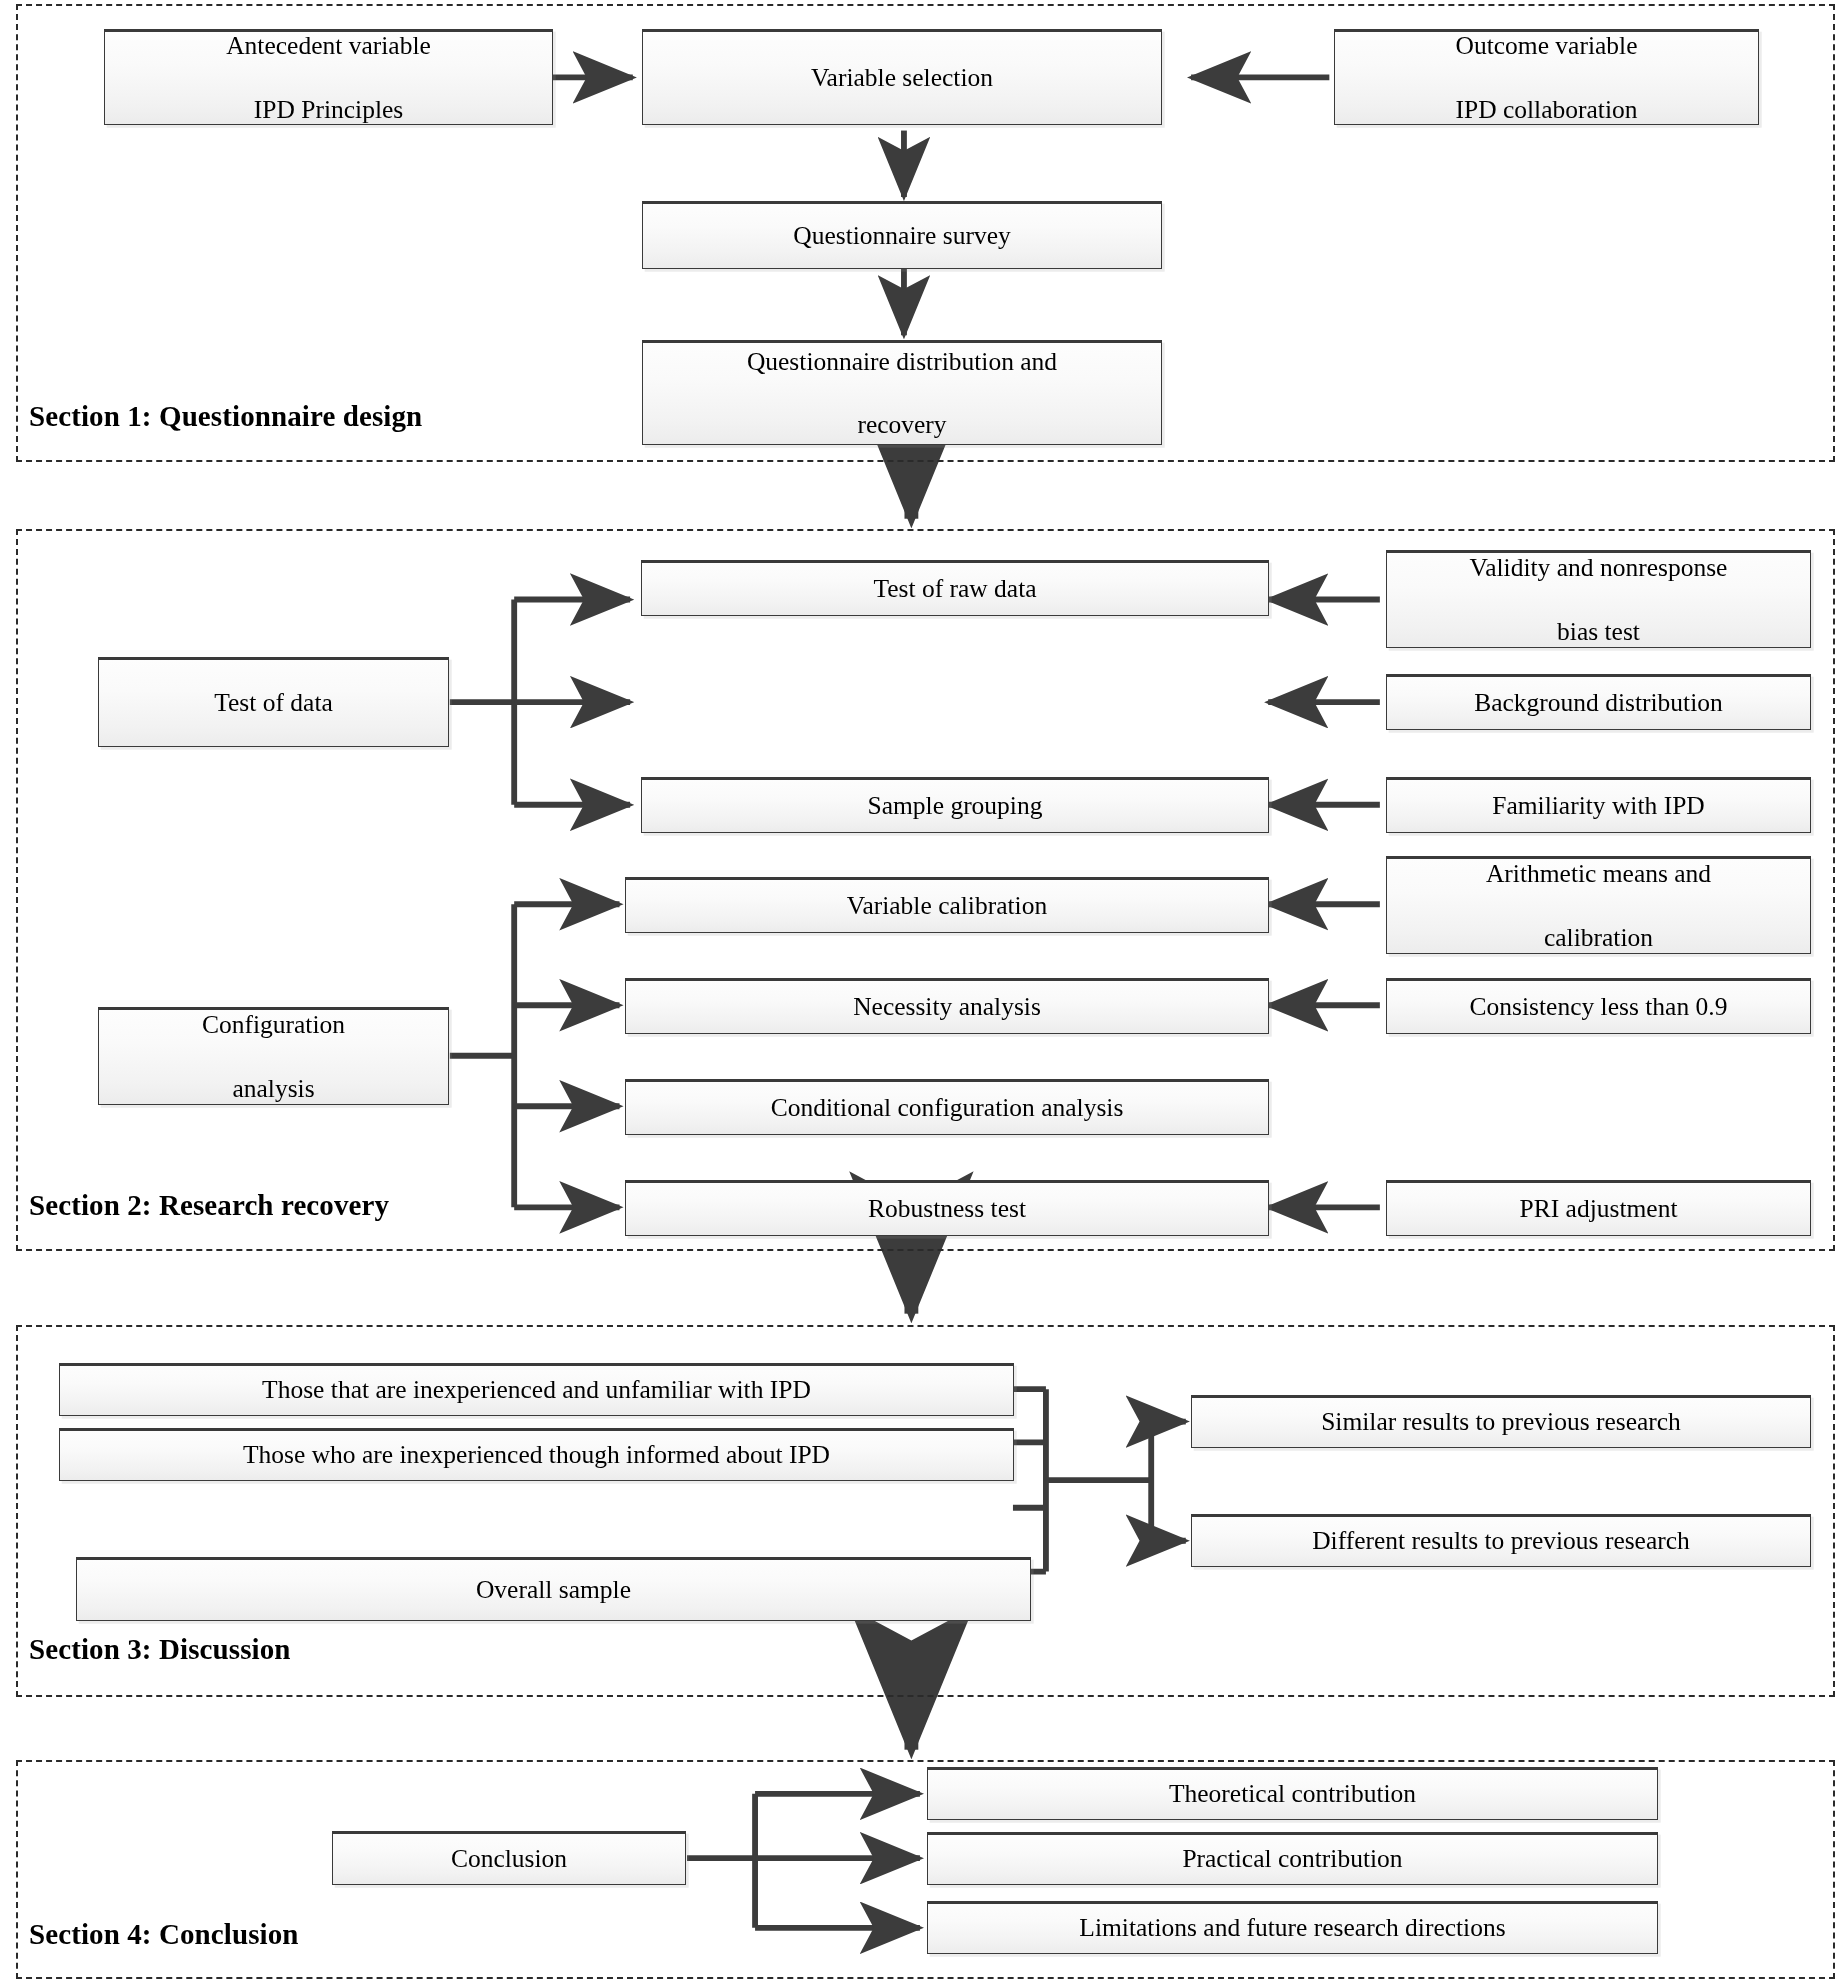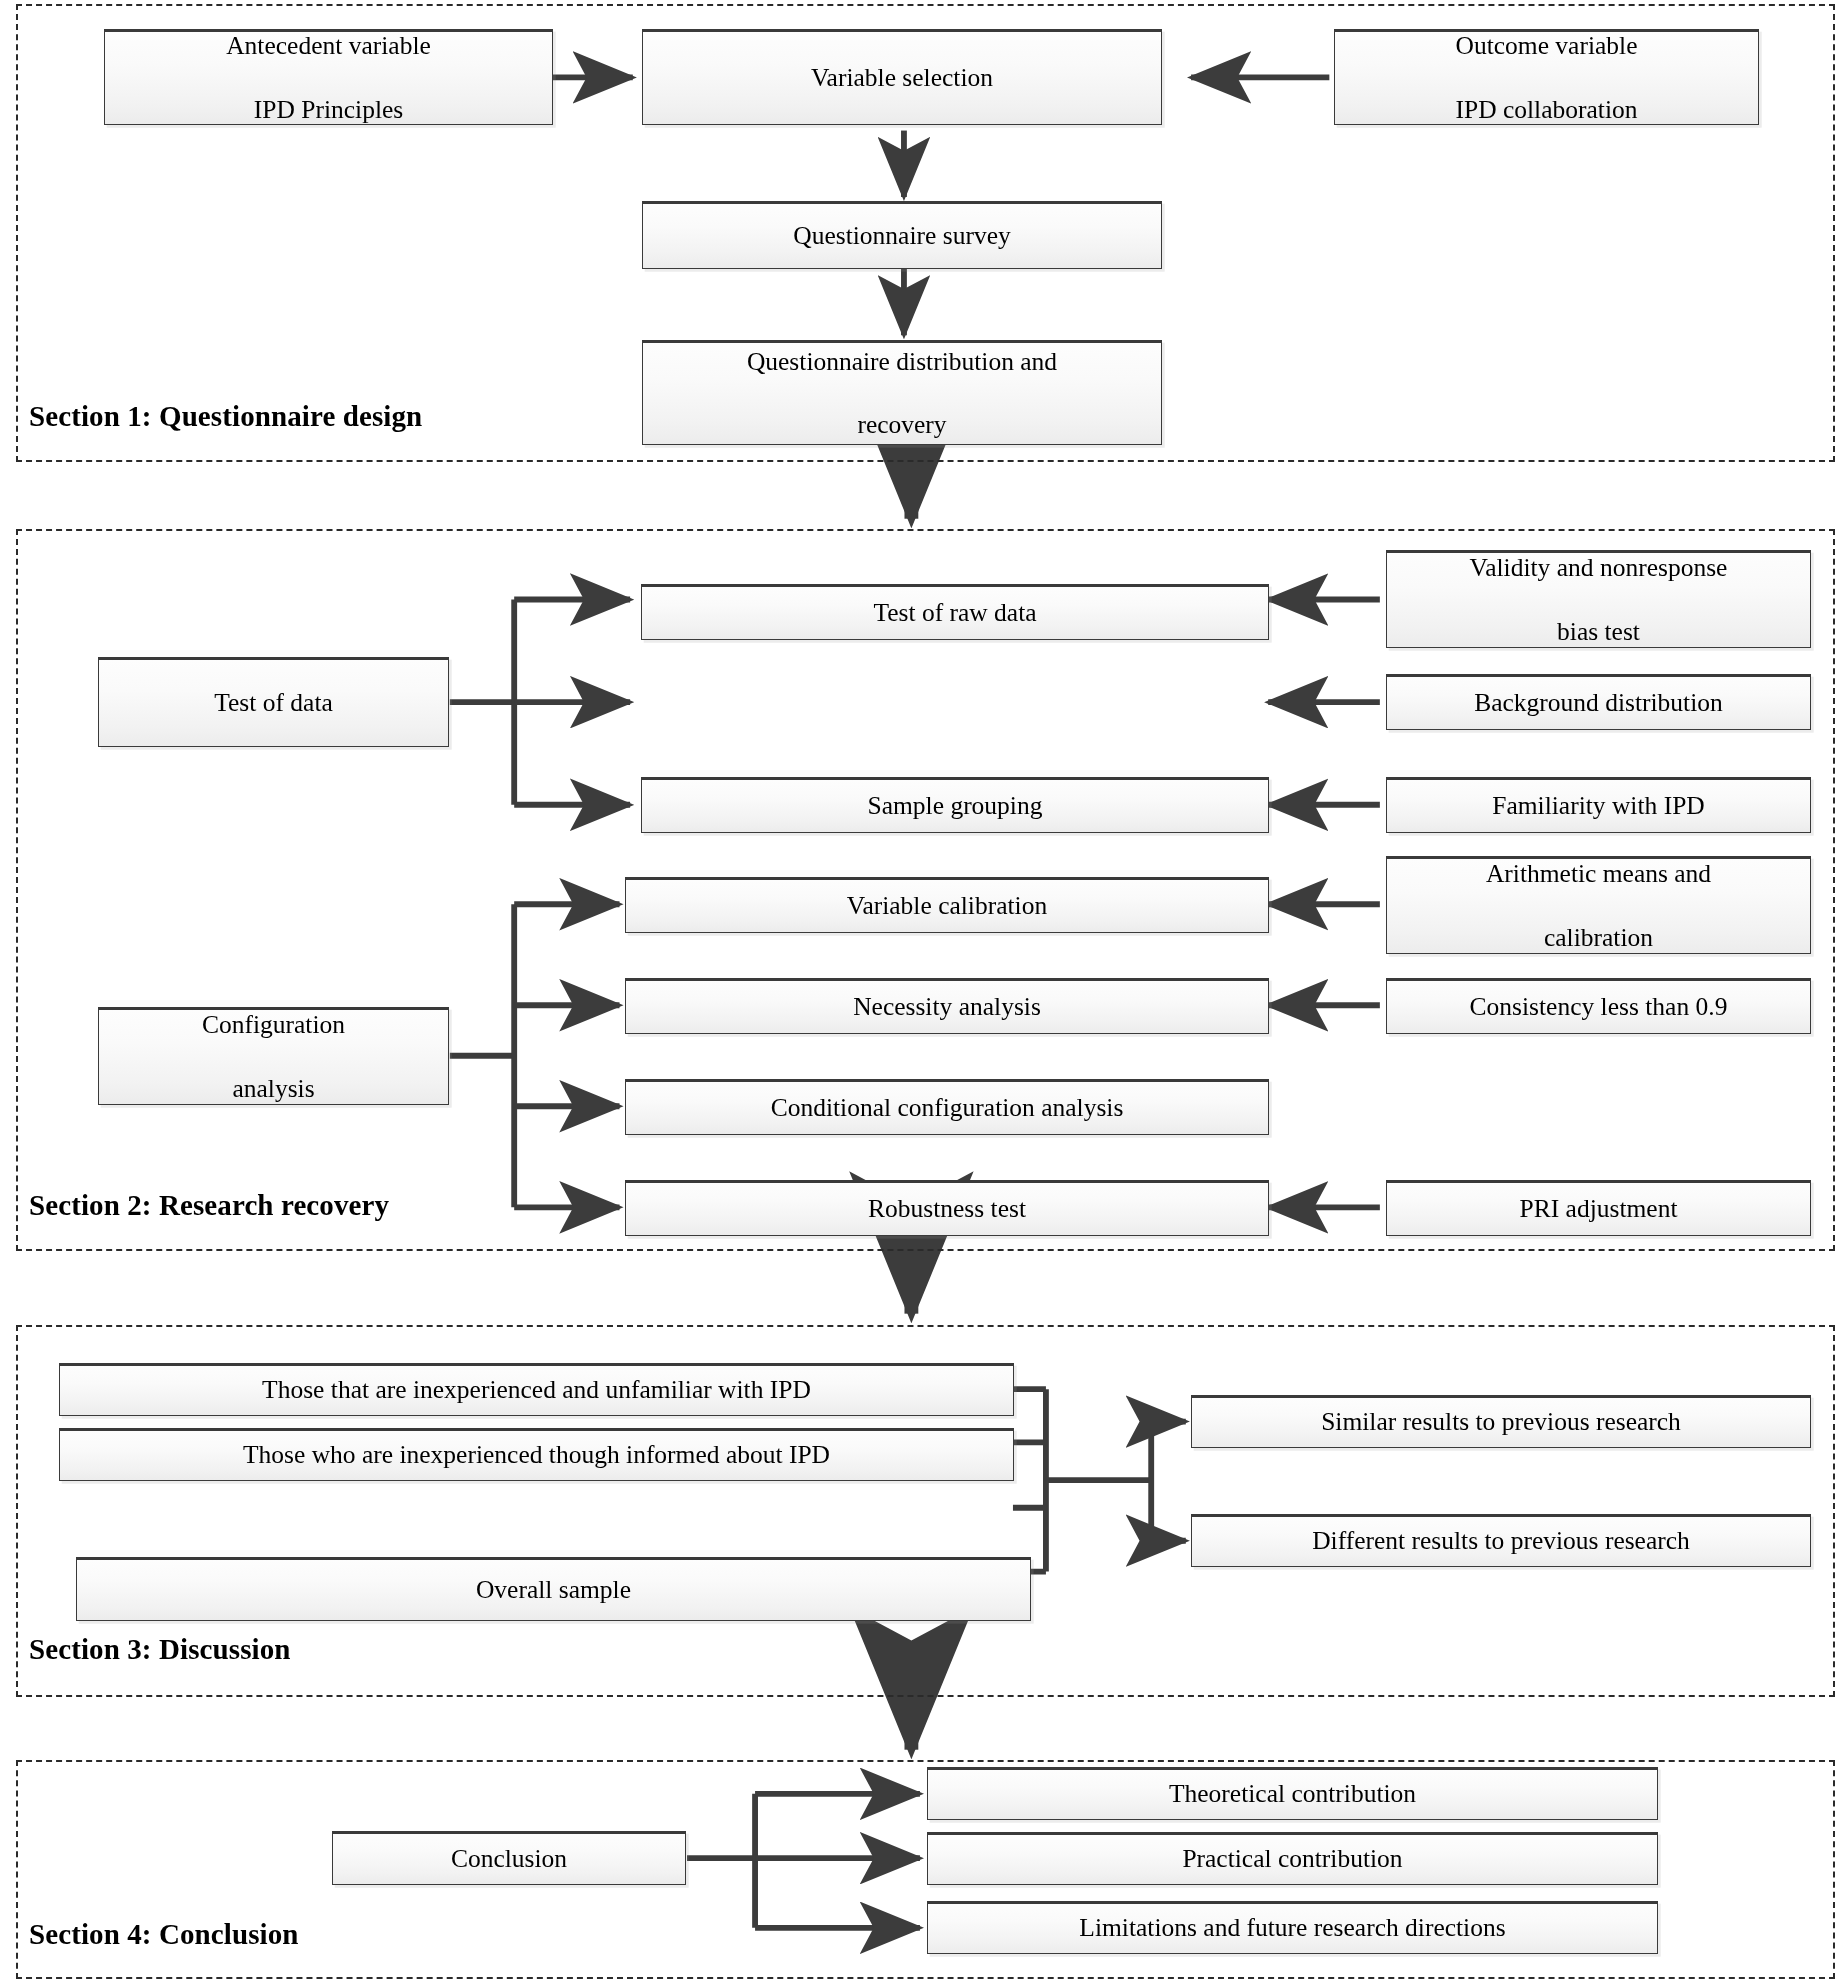--- a/index.html
+++ b/index.html
@@ -153,21 +153,21 @@
     </span>
   </div>
 
   <div class="section-frame" style="left:16px;top:529px;width:1819px;height:722px;"></div>
   <div class="section-label" style="left:29px;top:1191px;">Section 2: Research recovery</div>
 
   <div class="node" style="left:98px;top:657px;width:351px;height:90px;">
     <span>Test of data</span>
   </div>
 
-  <div class="node" style="left:641px;top:584px;width:628px;height:56px;">
+  <div class="node" style="left:641px;top:560px;width:628px;height:56px;">
     <span>Test of raw data</span>
   </div>
   <div class="node" style="left:641px;top:777px;width:628px;height:56px;">
     <span>Sample grouping</span>
   </div>
 
   <div class="node two-line" style="left:1386px;top:550px;width:425px;height:98px;">
     <span>
       <span>Validity and nonresponse</span><br>
       <span>bias test</span>

